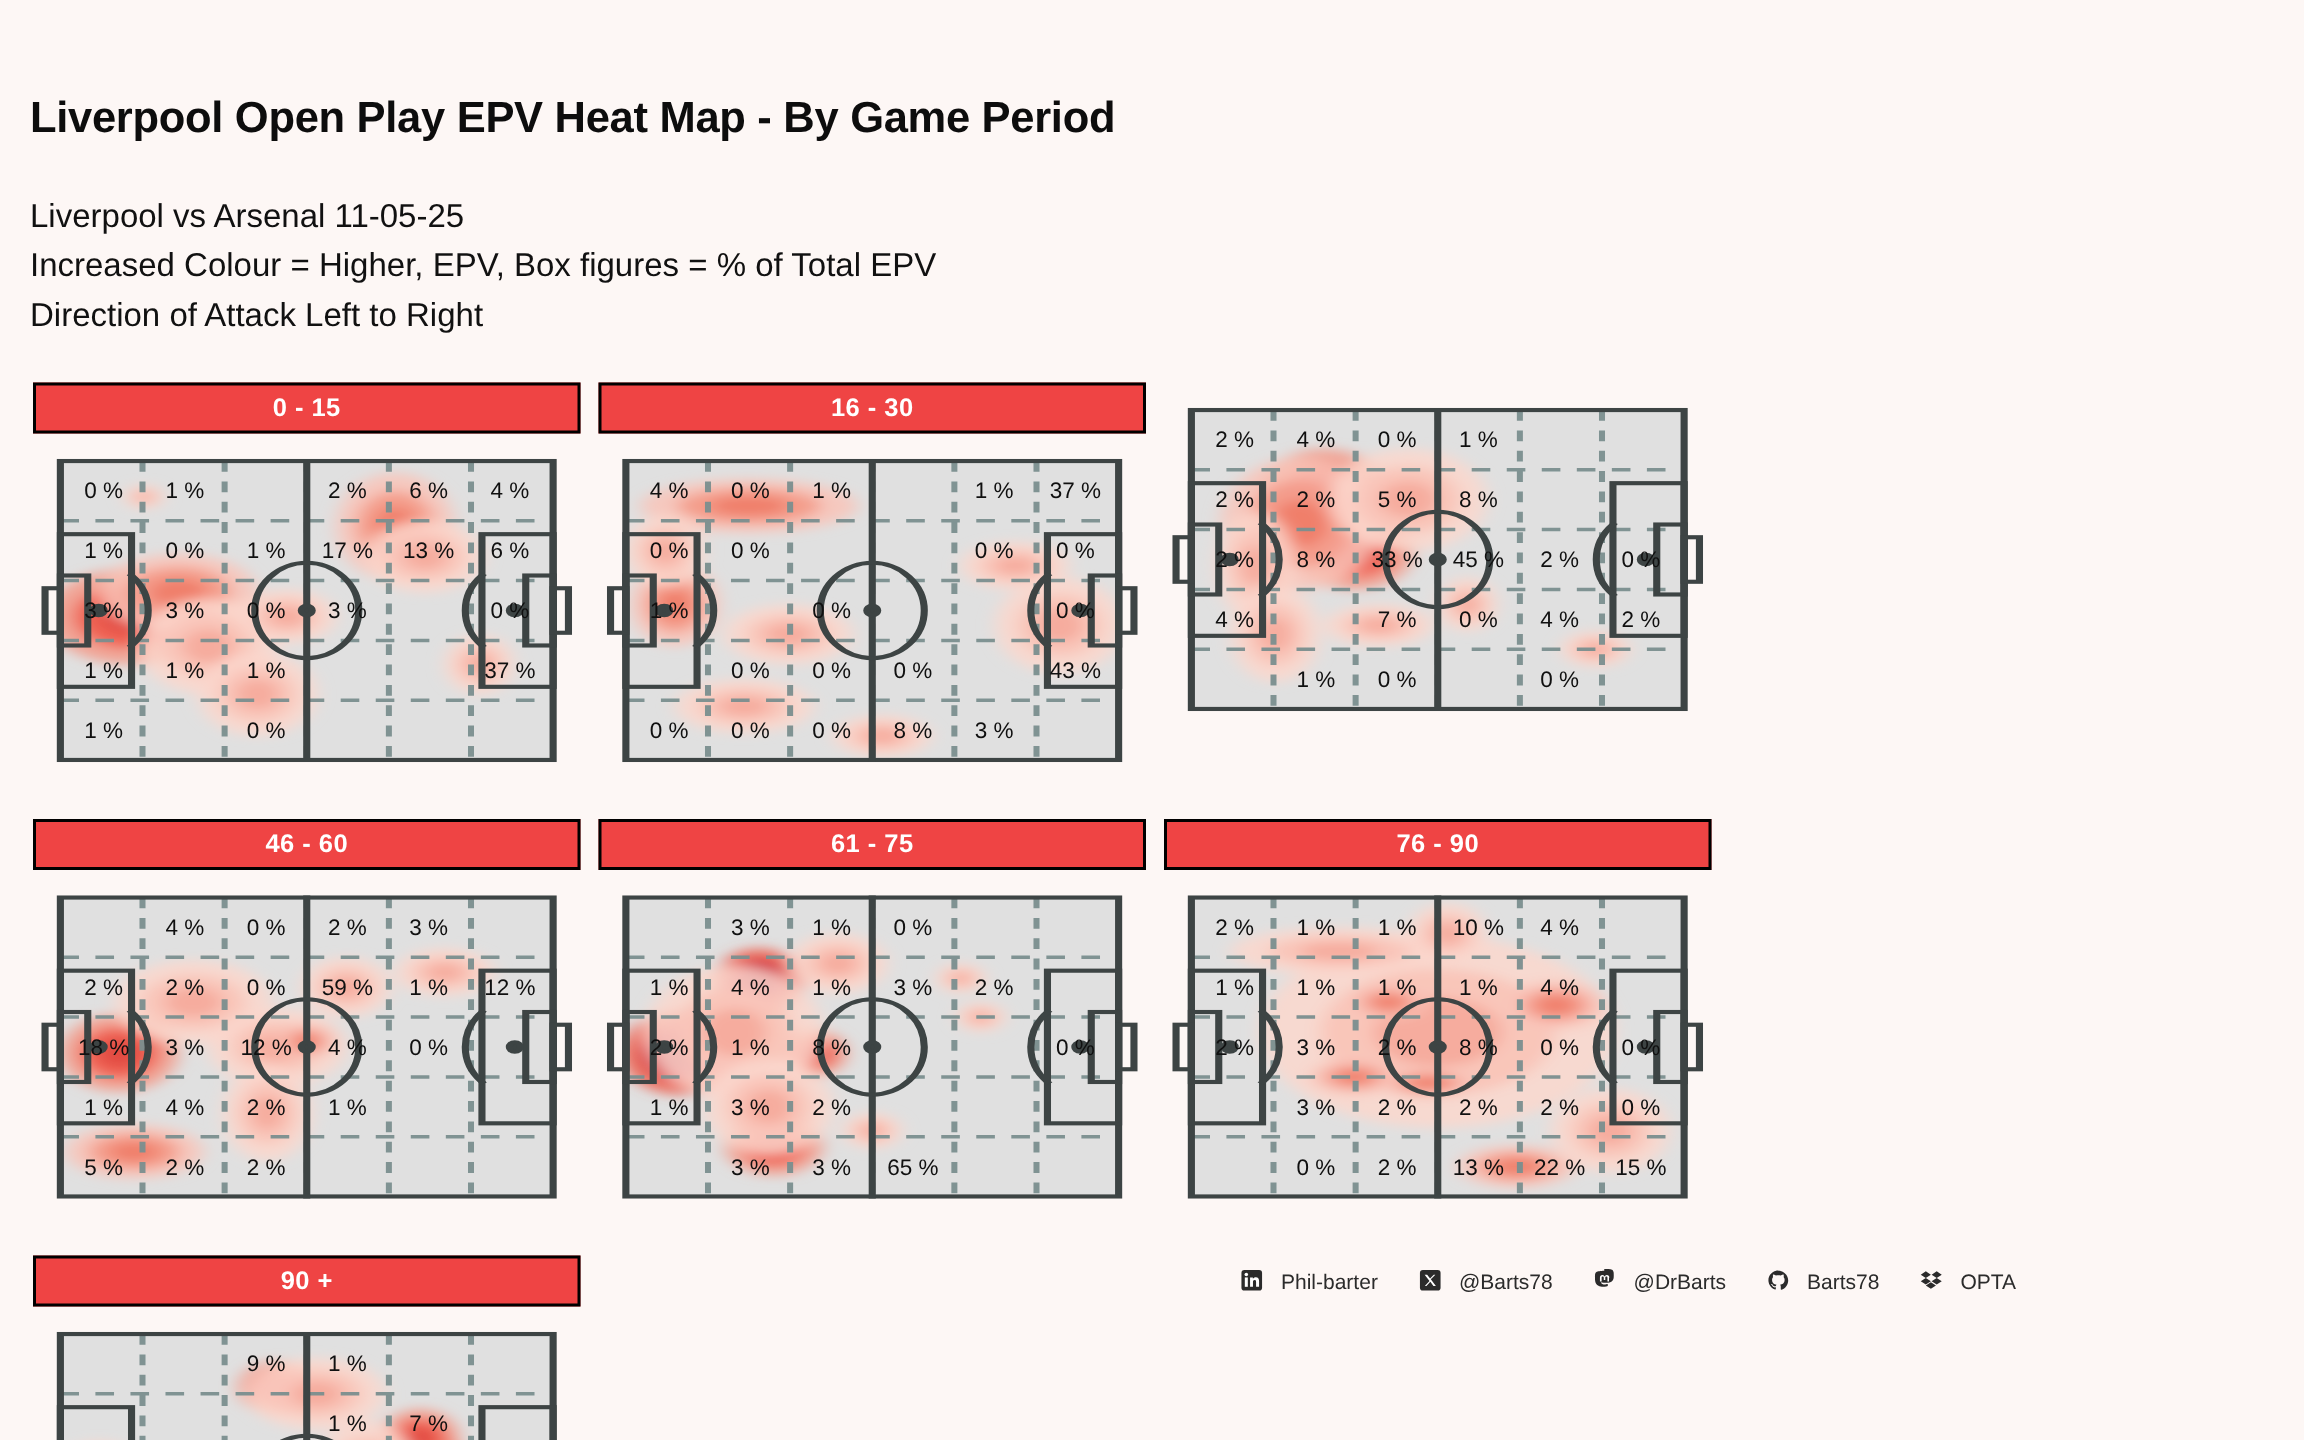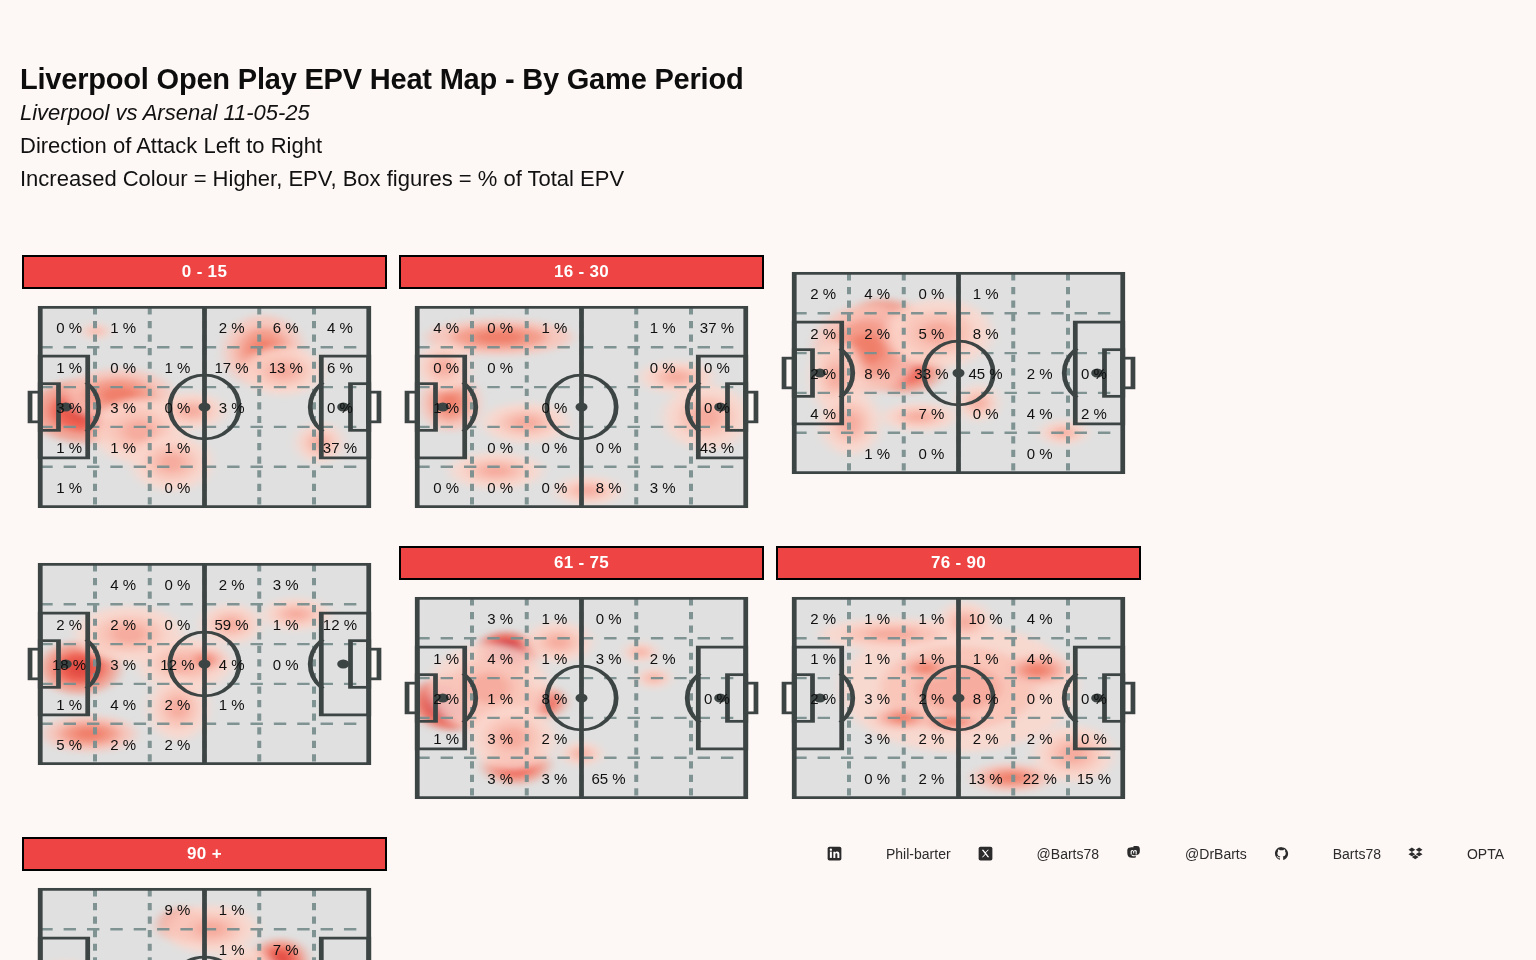--- a/index.html
+++ b/index.html
@@ -24,21 +24,21 @@
     letter-spacing: -0.2px;
     color: #0d0d0d;
     white-space: nowrap;
   }
   .subtitle-line {
     font-size: 22px;
     color: #111111;
     margin-top: 7px;
     white-space: nowrap;
   }
-  #subtitle-1 { margin-top: 4px; font-style: italic; }
+  #subtitle-1 { margin-top: 35px; }
 
   
   #panel-grid {
     position: absolute;
     left: 22px;
     top: 255px;
     width: 1500px;
     display: flex;
     flex-wrap: wrap;
     gap: 0px;
@@ -91,37 +91,37 @@
 
   
   #footer {
     position: absolute;
     left: 826px;
     top: 845px;
     display: flex;
     align-items: center;
     gap: 0px;
   }
-  .credit { display: flex; align-items: center; margin-right: 26px; gap: 32px; }
+  .credit { display: flex; align-items: center; margin-right: 26px; }
   .credit-icon {
     width: 17px; height: 17px;
     display: flex; align-items: center; justify-content: center;
     margin-right: 11px;
     color: #2b2b2b;
   }
   .credit-label { font-size: 14px; color: #2b2b2b; white-space: nowrap; }
 </style>
 </head>
 <body>
 
 <div id="header">
   <div id="chart-title">Liverpool Open Play EPV Heat Map - By Game Period</div>
   <div class="subtitle-line" id="subtitle-1">Liverpool vs Arsenal 11-05-25</div>
+  <div class="subtitle-line">Increased Colour = Higher, EPV, Box figures = % of Total EPV</div>
   <div class="subtitle-line">Direction of Attack Left to Right</div>
-  <div class="subtitle-line">Increased Colour = Higher, EPV, Box figures = % of Total EPV</div>
 </div>
 
 <div id="panel-grid">
     <div class="panel">
       <div class="panel-banner">
         <span class="panel-banner-label">0 - 15</span>
       </div>
       <div class="pitch-wrap">
         <svg width="365" height="212" viewBox="0 0 100 100" preserveAspectRatio="none" class="pitch-svg">
           <defs>
@@ -424,20 +424,23 @@
           <div class="cell empty"></div>
           <div class="cell">1 %</div>
           <div class="cell">0 %</div>
           <div class="cell empty"></div>
           <div class="cell">0 %</div>
           <div class="cell empty"></div>
         </div>
       </div>
     </div>
     <div class="panel">
+      <div class="panel-banner">
+        <span class="panel-banner-label">46 - 60</span>
+      </div>
       <div class="pitch-wrap">
         <svg width="365" height="212" viewBox="0 0 100 100" preserveAspectRatio="none" class="pitch-svg">
           <defs>
             <filter id="blur3" x="-60%" y="-60%" width="220%" height="220%">
               <feGaussianBlur stdDeviation="1.6"></feGaussianBlur>
             </filter>
             <clipPath id="clip3">
               <rect x="5" y="3" width="90" height="94"></rect>
             </clipPath>
           </defs>

